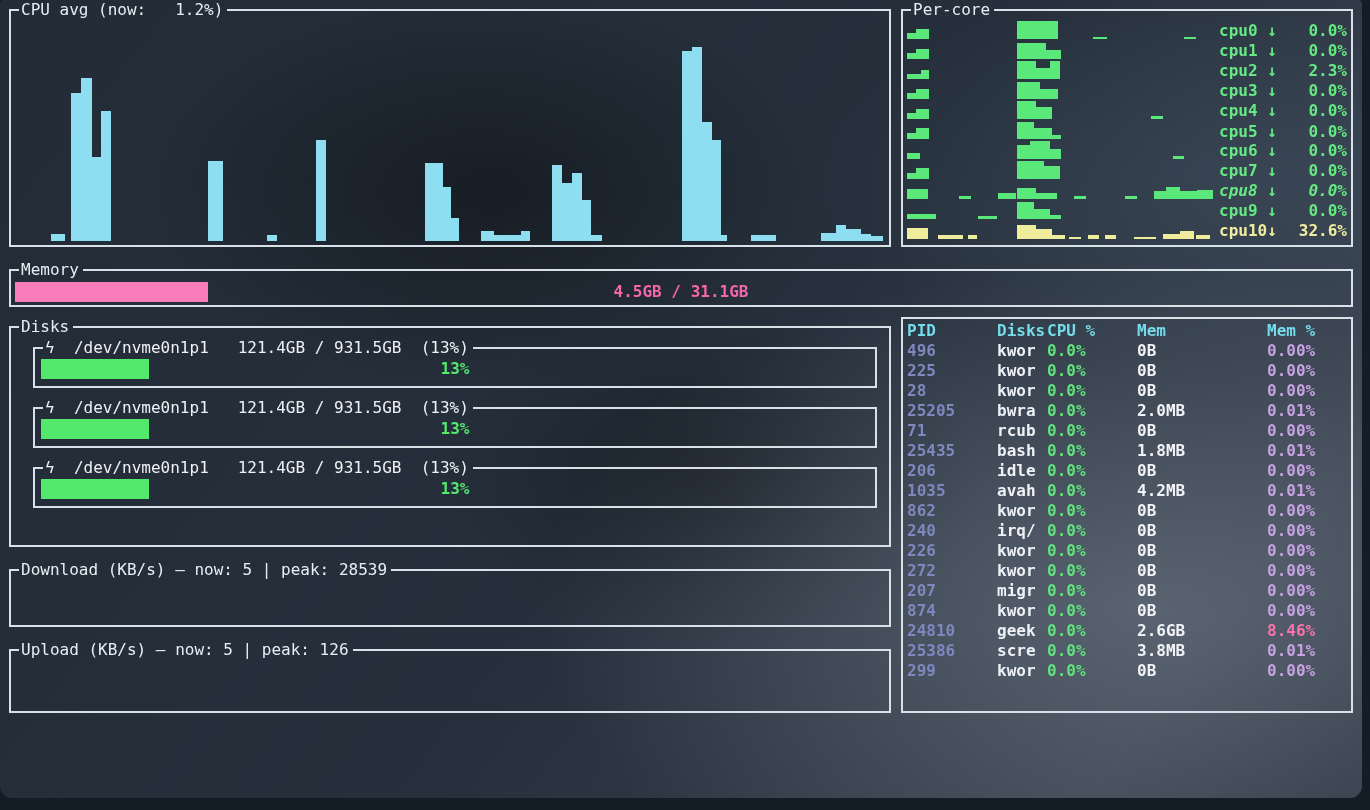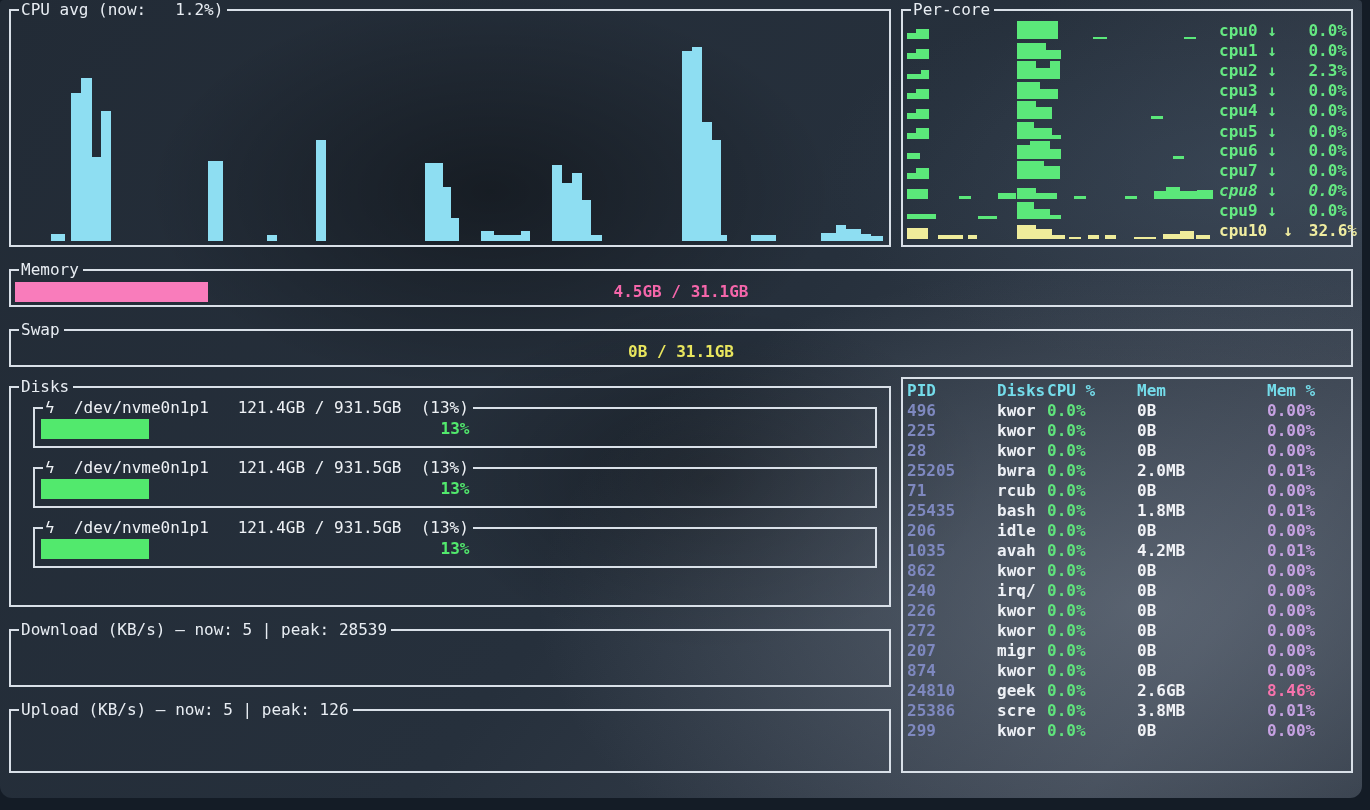--- a/index.html
+++ b/index.html
@@ -238,41 +238,34 @@
                 <div class="bar" style="left: 41.9048%; width: 5.07937%; height: 50%; background: rgb(239, 236, 155);"></div>
                 <div class="bar" style="left: 46.9841%; width: 4.44444%; height: 22%; background: rgb(239, 236, 155);"></div>
                 <div class="bar" style="left: 52.6984%; width: 3.80952%; height: 10%; background: rgb(239, 236, 155);"></div>
                 <div class="bar" style="left: 58.7302%; width: 3.49206%; height: 22%; background: rgb(239, 236, 155);"></div>
                 <div class="bar" style="left: 64.4444%; width: 3.49206%; height: 22%; background: rgb(239, 236, 155);"></div>
                 <div class="bar" style="left: 73.6508%; width: 7.30159%; height: 12%; background: rgb(239, 236, 155);"></div>
                 <div class="bar" style="left: 83.1746%; width: 5.39683%; height: 25%; background: rgb(239, 236, 155);"></div>
                 <div class="bar" style="left: 88.5714%; width: 4.7619%; height: 38%; background: rgb(239, 236, 155);"></div>
                 <div class="bar" style="left: 93.9683%; width: 4.44444%; height: 20%; background: rgb(239, 236, 155);"></div>
               </div>
-              <div class="core-label" style="color: rgb(240, 237, 160); gap: 16px;"><span class="cname">cpu10</span><span class="carrow">↓</span><span class="cval">32.6%</span></div>
+              <div class="core-label" style="color: rgb(240, 237, 160);"><span class="cname">cpu10</span><span class="carrow">↓</span><span class="cval">32.6%</span></div>
             </div>
           </div>
       </fieldset>
     </div>
 
     <fieldset class="gauge-panel">
       <legend>Memory</legend>
       <div class="gauge">
         <div class="gfill" id="mem-fill" style="width: 14.5%; background: rgb(249, 124, 187);"></div>
         <div class="glabel" id="mem-label" style="color: rgb(245, 102, 170);">4.5GB / 31.1GB</div>
       </div>
     </fieldset>
 
-    <fieldset class="gauge-panel">
-      <legend>Swap</legend>
-      <div class="gauge">
-        <div class="gfill" id="swap-fill" style="width: 0%; background: rgb(233, 230, 94);"></div>
-        <div class="glabel" id="swap-label" style="color: rgb(233, 230, 94);">0B / 31.1GB</div>
-      </div>
-    </fieldset>
 
     <div class="hrow row2">
       <div class="left-col">
         <fieldset class="disks-panel">
           <legend>Disks</legend>
           <div id="disk-list">
               <fieldset class="disk-box">
                 <legend><span>ϟ</span><span>  /dev/nvme0n1p1   121.4GB / 931.5GB  (13%)</span></legend>
                 <div class="disk-gauge">
                   <div class="gfill" style="position: absolute; left: 2px; top: 0px; bottom: 0px; width: 13%; background: rgb(82, 233, 109);"></div>

